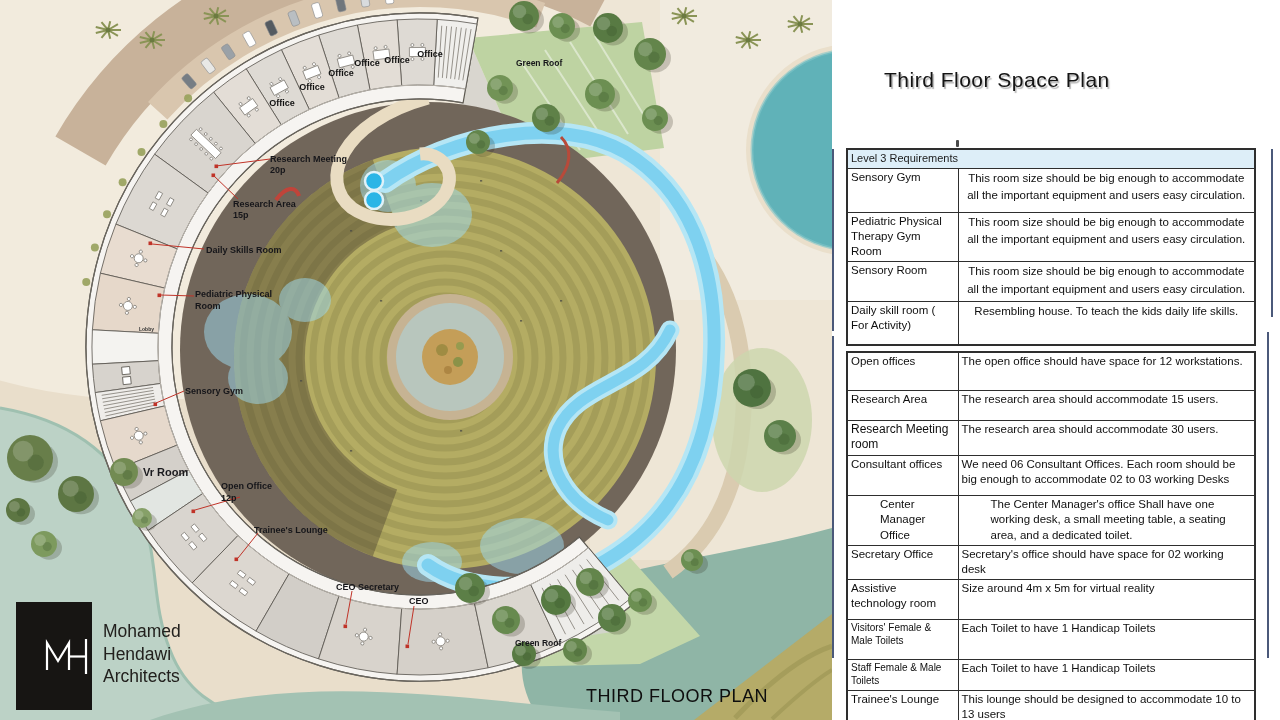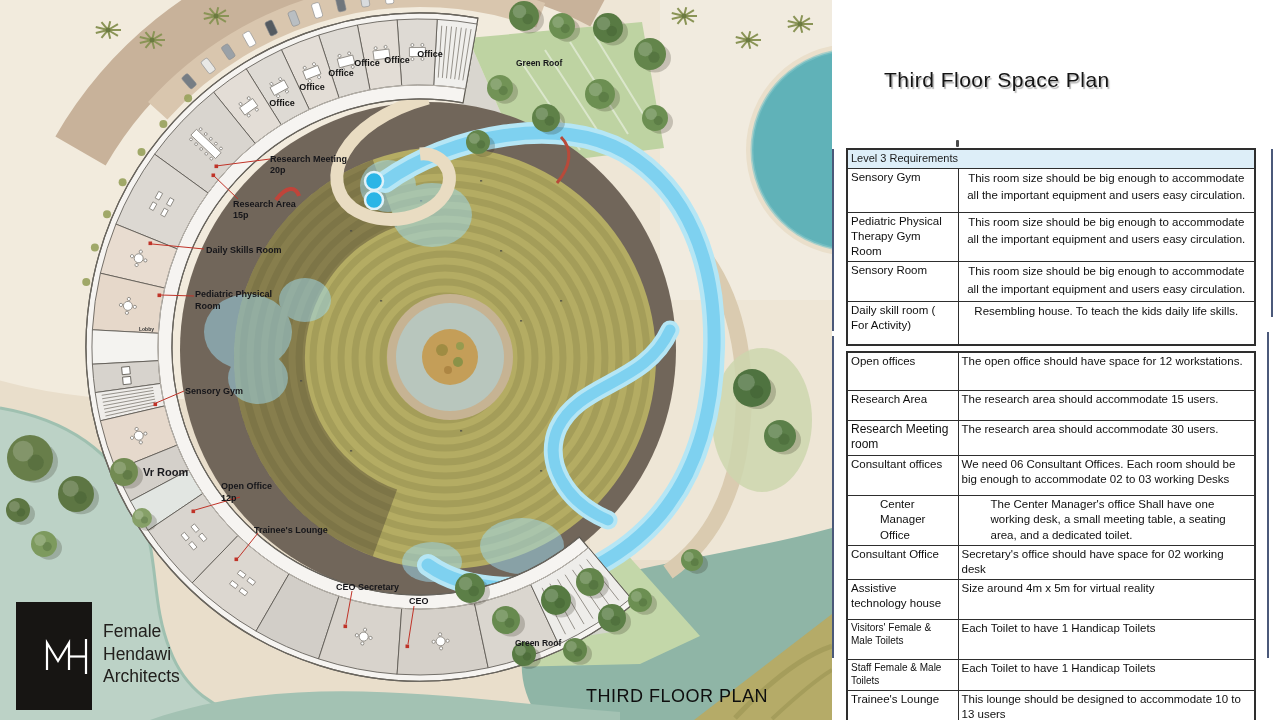--- a/index.html
+++ b/index.html
@@ -612,21 +612,21 @@
   <div class="logo-block">
     <svg width="76" height="108" viewBox="0 0 76 108">
       <g fill="none" stroke="#ffffff" stroke-width="2.2">
         <polyline points="31,68 31,41 42,59 53,41 53,68"></polyline>
         <line x1="53" y1="54.5" x2="70" y2="54.5"></line>
         <line x1="70" y1="37" x2="70" y2="72"></line>
       </g>
     </svg>
   </div>
   <div class="firm-name">
-    <div>Female</div>
+    <div>Mohamed</div>
     <div>Hendawi</div>
     <div>Architects</div>
   </div>
 
   <div class="page-title">Third Floor Space Plan</div>
 
   <div class="stray-mark"></div>
 
   <div class="tables-wrap">
     <table class="reqtable" id="t1">
@@ -677,25 +677,25 @@
           </tr>
           <tr>
             <td class="room">Consultant offices</td>
             <td class="req">We need 06 Consultant Offices. Each room should be big enough to accommodate 02 to 03 working Desks</td>
           </tr>
           <tr>
             <td class="room">Center Manager Office</td>
             <td class="req">The Center Manager's office Shall have one working desk, a small meeting table, a seating area, and a dedicated toilet.</td>
           </tr>
           <tr>
-            <td class="room">Consultant Office</td>
+            <td class="room">Secretary Office</td>
             <td class="req">Secretary's office should have space for 02 working desk</td>
           </tr>
           <tr>
-            <td class="room">Assistive technology house</td>
+            <td class="room">Assistive technology room</td>
             <td class="req">Size around 4m x 5m for virtual reality</td>
           </tr>
           <tr>
             <td class="room">Visitors' Female &amp; Male Toilets</td>
             <td class="req">Each Toilet to have 1 Handicap Toilets</td>
           </tr>
           <tr>
             <td class="room">Staff Female &amp; Male Toilets</td>
             <td class="req">Each Toilet to have 1 Handicap Toilets</td>
           </tr>

